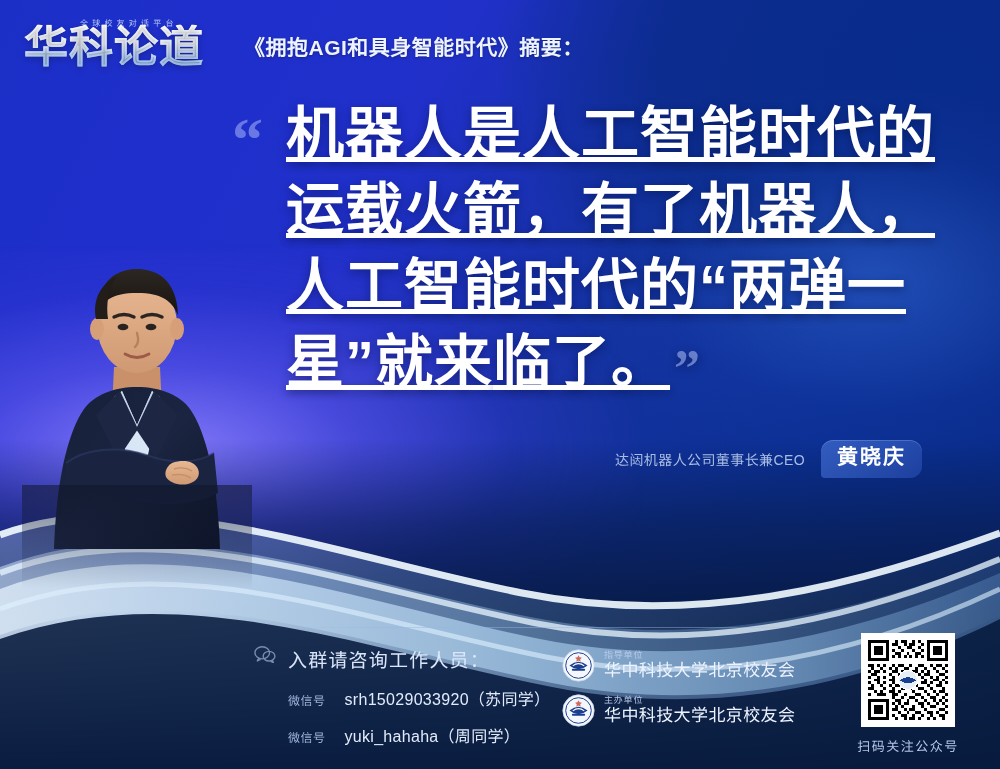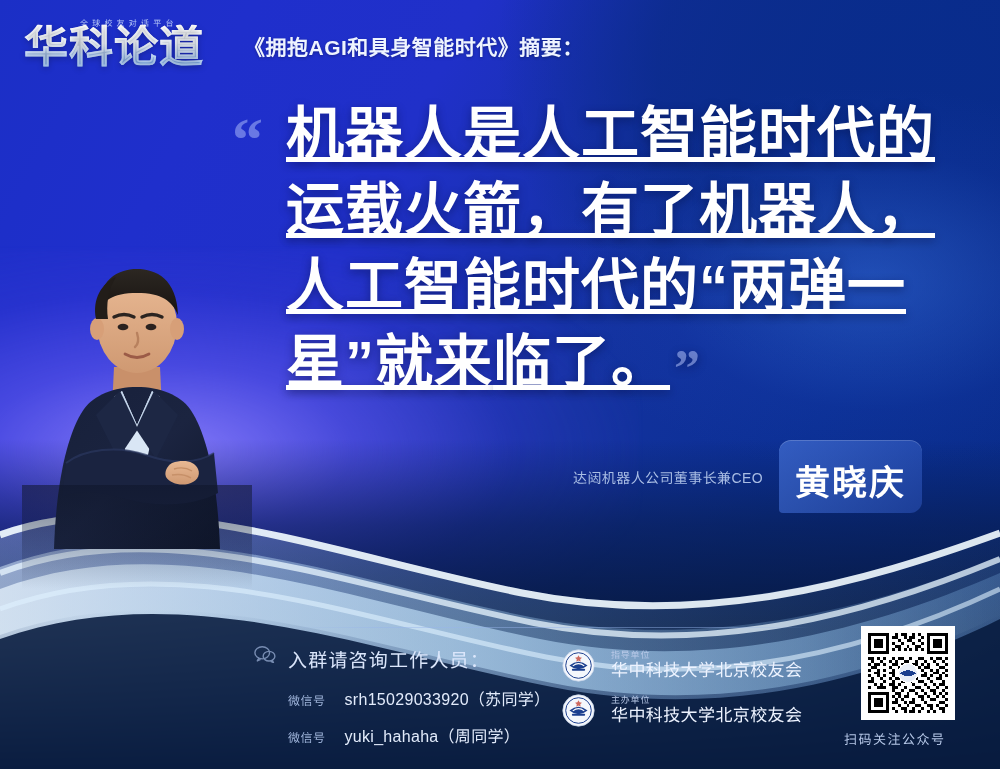--- a/index.html
+++ b/index.html
@@ -146,24 +146,24 @@
     position: absolute; right: 78px; top: 440px;
     display: flex; align-items: center; gap: 16px;
   }
   .attrib-role {
     font-size: 14px;
     color: #a9bde4;
     letter-spacing: .4px;
     white-space: nowrap;
   }
   .attrib-name {
-    font-size: 35px; font-weight: 700;
+    font-size: 21px; font-weight: 700;
     color: #ffffff;
     letter-spacing: 2px;
-    padding: 14px 16px 8px;
+    padding: 0 16px 8px;
     border-radius: 12px 12px 12px 4px;
     background: linear-gradient(135deg, rgba(62,105,205,.78) 0%, rgba(40,78,178,.62) 100%);
     box-shadow: inset 0 1px 0 rgba(255,255,255,.18);
     white-space: nowrap;
   }
 
   
   .speaker {
     position: absolute; left: 22px; bottom: 180px;
     width: 230px; height: 340px;
@@ -192,28 +192,28 @@
     font-size: 19px; color: #dbe6fb; letter-spacing: 1.2px;
   }
   .contact-row {
     display: flex; align-items: baseline; gap: 19px;
     margin: 0 0 13px 34px;
   }
   .contact-label { font-size: 12px; color: #9db2d8; letter-spacing: .5px; }
   .contact-value { font-size: 16px; color: #e2ebfb; letter-spacing: .3px; }
 
   .orgs { position: absolute; left: 562px; top: 30px; }
-  .org-row { display: flex; align-items: center; gap: 16px; margin-bottom: 12px; }
+  .org-row { display: flex; align-items: center; gap: 9px; margin-bottom: 12px; }
   .org-seal { flex: none; width: 33px; height: 33px; }
   .org-seal svg { display: block; width: 100%; height: 100%; }
   .org-text { line-height: 1.05; }
   .org-kind { font-size: 9px; color: #b9c9e8; letter-spacing: .8px; display: block; margin-bottom: 2px; }
   .org-name { font-size: 17px; color: #edf3ff; letter-spacing: .4px; display: block; }
 
-  .qr-block { position: absolute; right: 28px; top: 7px; width: 128px; }
+  .qr-block { position: absolute; right: 28px; top: 14px; width: 128px; text-align: center; }
   .qr-img { width: 94px; height: 94px; margin: 0 auto; background: #fff; padding: 4px; }
   .qr-img svg { display: block; width: 100%; height: 100%; }
   .qr-caption { margin-top: 9px; font-size: 13px; color: #b4c6e6; letter-spacing: 1.5px; }
 </style>
 </head>
 <body>
 
 <div class="poster">
 
   <div class="bg-base"></div>

